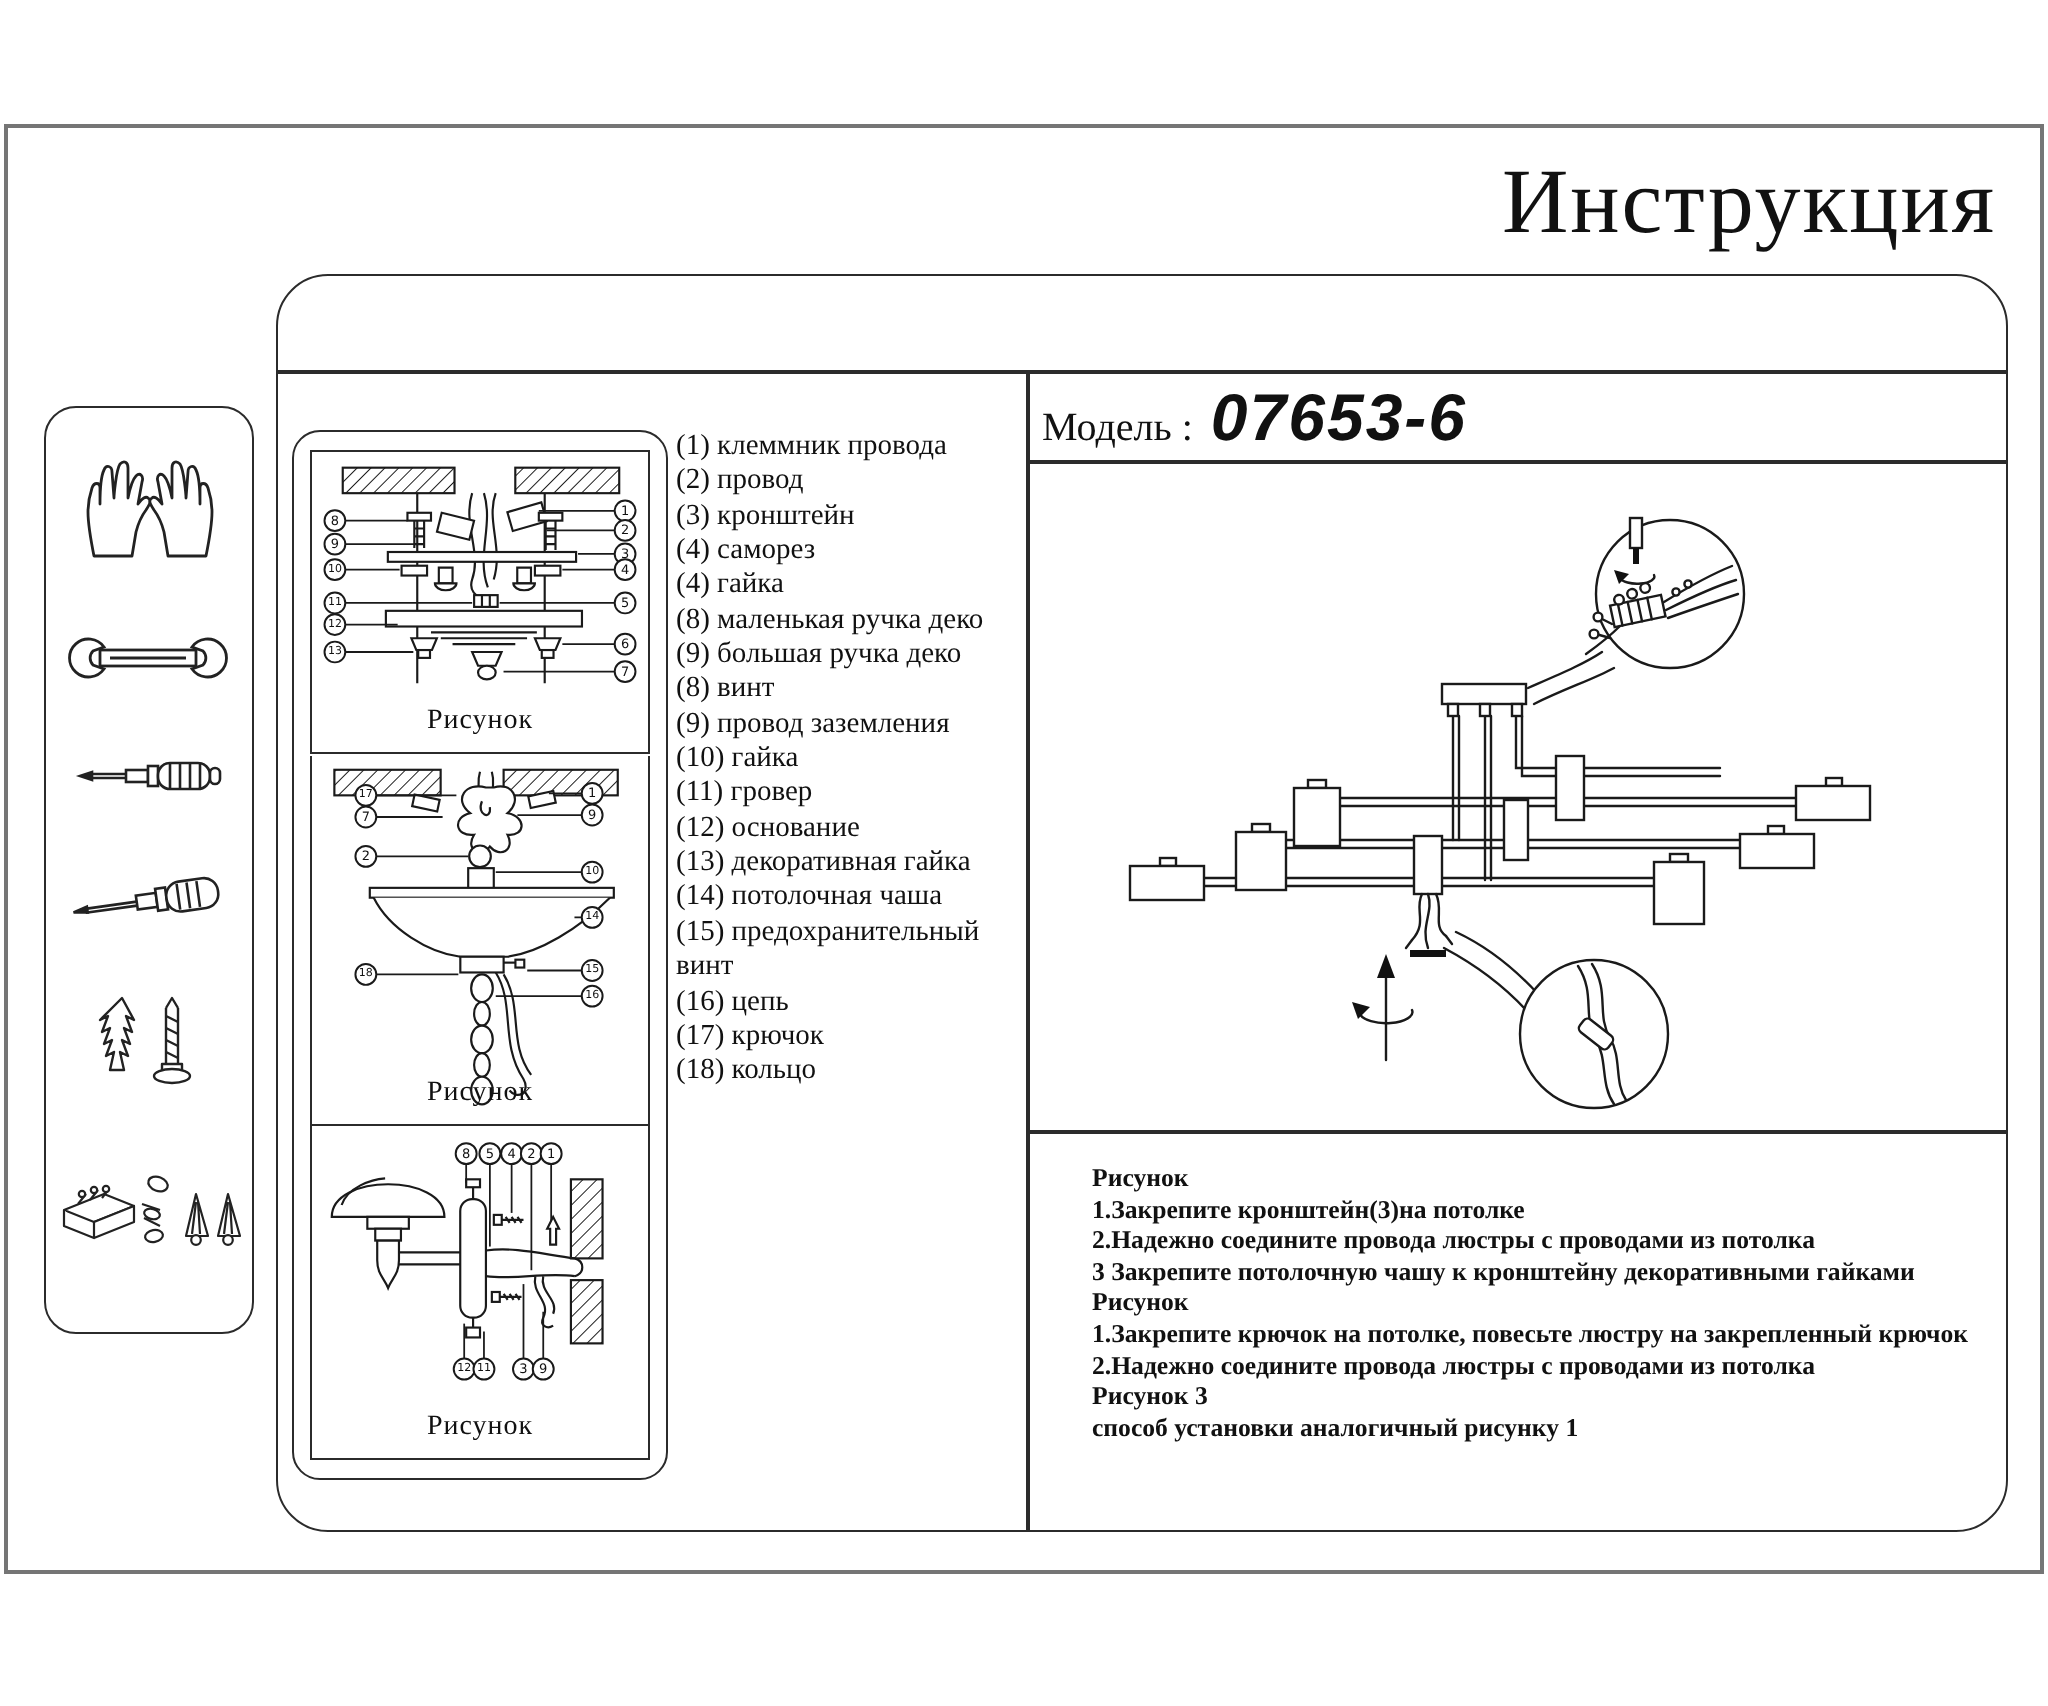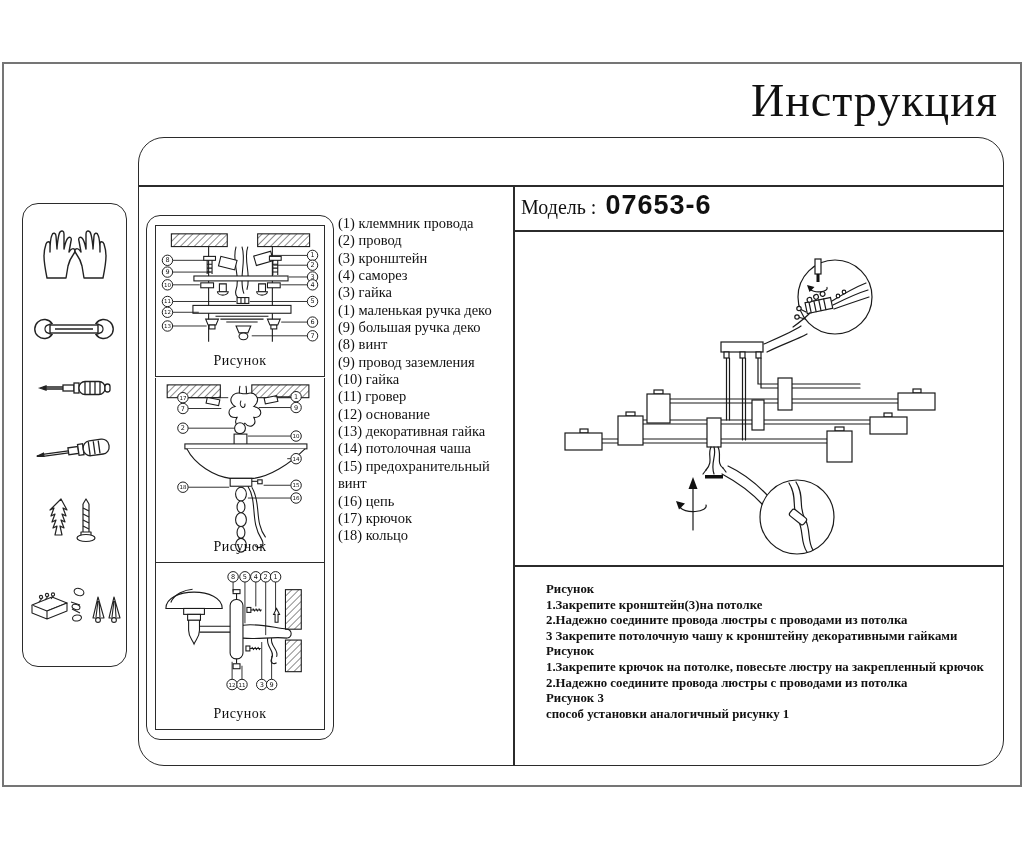--- a/index.html
+++ b/index.html
@@ -7,22 +7,22 @@
         font-family:"Liberation Serif","DejaVu Serif",serif;color:#111;}
   .abs{position:absolute;}
   .outer-border{left:2px;top:62px;width:1016px;height:721px;border:2px solid #757575;}
   .doc-title{top:74px;right:26px;font-size:46px;letter-spacing:1px;white-space:nowrap;}
   .main-panel{left:138px;top:137px;width:864px;height:627px;border:1.6px solid #2b2b2b;border-radius:26px;}
   .hline,.vline{background:#2b2b2b;}
   .hline{height:1.6px;}
   .vline{width:1.6px;}
   .model-row{left:521px;top:190px;display:flex;align-items:baseline;white-space:nowrap;}
   .model-label{font-size:20px;}
-  .model-value{font-family:"Liberation Sans","DejaVu Sans",sans-serif;font-size:27px;font-weight:600;
-               letter-spacing:1px;margin-left:9px;}
+  .model-value{font-family:"Liberation Sans","DejaVu Sans",sans-serif;font-size:33px;font-weight:600;
+               letter-spacing:1px;margin-left:9px;font-style:italic;}
   .sidebar{left:22px;top:203px;width:103px;height:462px;border:1.7px solid #2b2b2b;border-radius:16px;}
   .figs-panel{left:146px;top:215px;width:186px;height:523px;border:1.7px solid #2b2b2b;border-radius:14px;}
   .fig-box{left:155px;width:168px;border:1.6px solid #2b2b2b;}
   .fig-box svg{position:absolute;left:0;top:0;width:100%;height:100%;}
   .fig-caption{position:absolute;left:0;right:0;bottom:7px;text-align:center;font-size:14px;letter-spacing:.5px;}
   .parts-list{left:338px;top:215px;font-size:14.5px;line-height:17.35px;font-family:Liberation Serif, serif;}
   .parts-list .tline{white-space:nowrap;}
   .instructions{left:546px;top:582px;font-size:12.8px;line-height:15.6px;font-weight:600;}
   .instructions .tline{white-space:nowrap;}
   svg{display:block;}
@@ -341,22 +341,22 @@
         </g>
     </svg>
     <div class="fig-caption">Рисунок</div>
   </div>
 
   <div class="abs parts-list">
       <div class="tline">(1) клеммник провода</div>
       <div class="tline">(2) провод</div>
       <div class="tline">(3) кронштейн</div>
       <div class="tline">(4) саморез</div>
-      <div class="tline">(3) гайка</div>
-      <div class="tline">(1) маленькая ручка деко</div>
+      <div class="tline">(4) гайка</div>
+      <div class="tline">(8) маленькая ручка деко</div>
       <div class="tline">(9) большая ручка деко</div>
       <div class="tline">(8) винт</div>
       <div class="tline">(9) провод заземления</div>
       <div class="tline">(10) гайка</div>
       <div class="tline">(11) гровер</div>
       <div class="tline">(12) основание</div>
       <div class="tline">(13) декоративная гайка</div>
       <div class="tline">(14) потолочная чаша</div>
       <div class="tline">(15) предохранительный</div>
       <div class="tline">винт</div>

